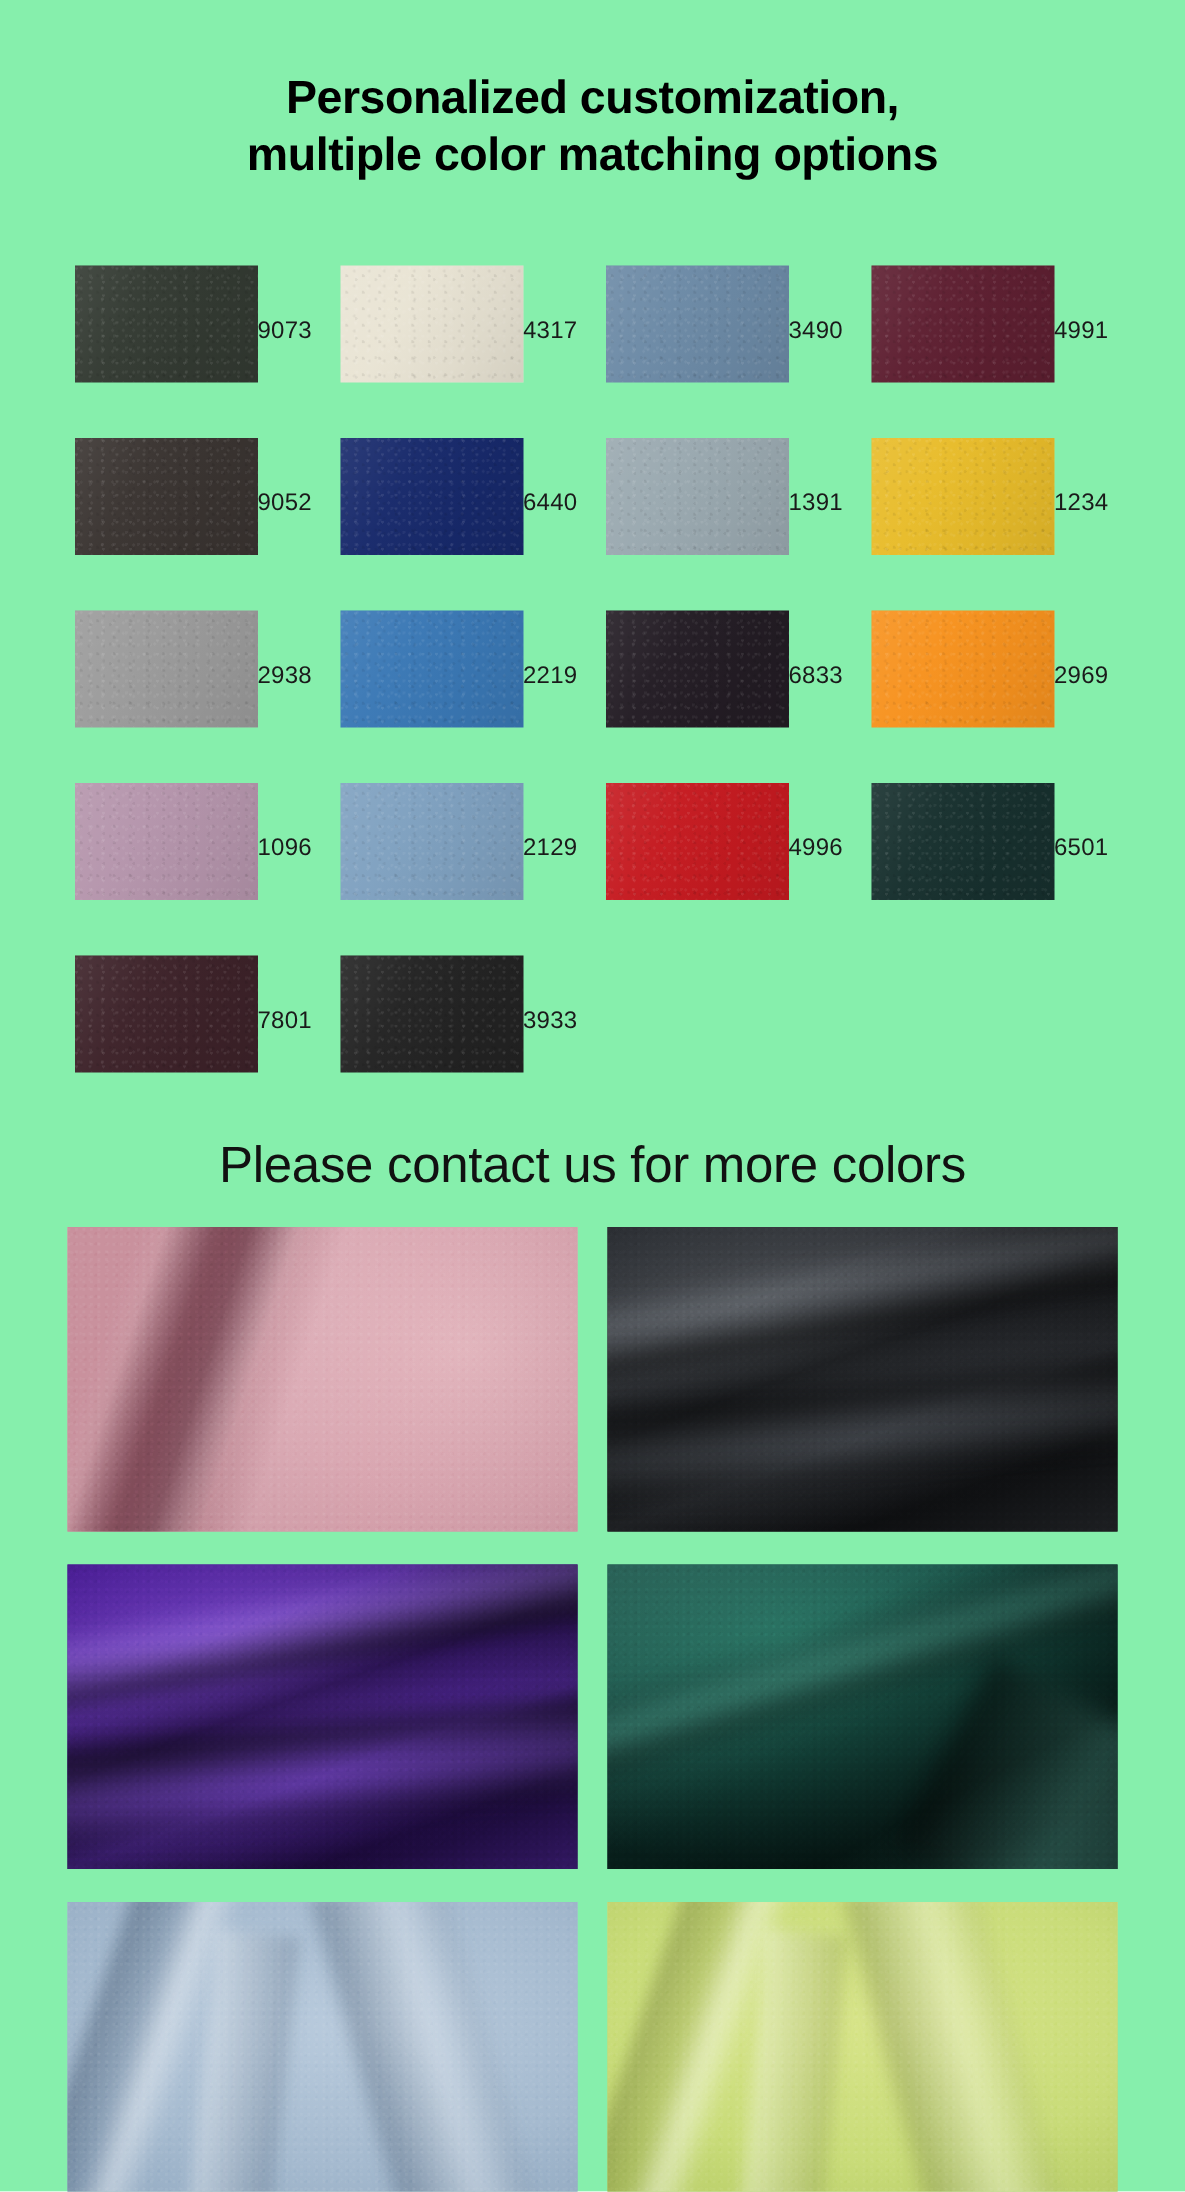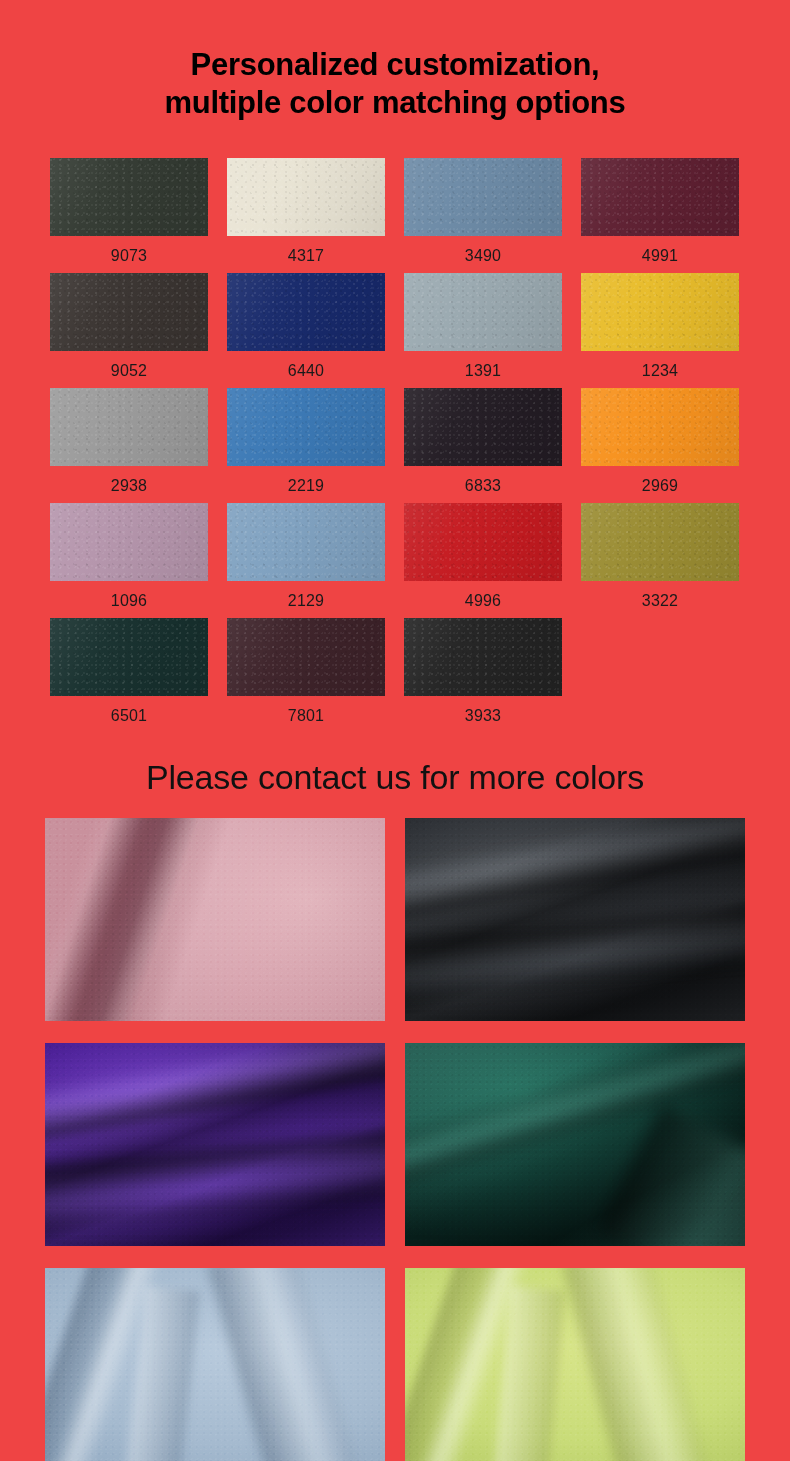--- a/index.html
+++ b/index.html
@@ -10,21 +10,21 @@
     height: 1461px;
     background: #ffffff;
     font-family: "Liberation Sans", sans-serif;
     overflow: hidden;
   }
 
   .page {
     position: relative;
     width: 790px;
     height: 1461px;
-    background: #ef4444;
+    background: #86efac;
   }
 
   
   .title {
     position: absolute;
     top: 46px;
     left: 0;
     width: 790px;
     text-align: center;
     font-size: 31px;
@@ -57,21 +57,21 @@
     display: grid;
     grid-template-columns: repeat(4, 158px);
     column-gap: 19px;
     row-gap: 0px;
   }
 
   .swatch-cell {
     width: 158px;
     height: 115px;
     display: flex;
-    flex-direction: column;
+    flex-direction: row;
     align-items: center;
   }
 
   .swatch-chip {
     width: 158px;
     height: 78px;
     position: relative;
     overflow: hidden;
   }
 
@@ -435,24 +435,20 @@
       </div>
       <div class="swatch-cell">
         <div class="swatch-chip" style="background-color: rgb(127, 161, 192);"></div>
         <div class="swatch-label">2129</div>
       </div>
       <div class="swatch-cell">
         <div class="swatch-chip" style="background-color: rgb(197, 26, 32);"></div>
         <div class="swatch-label">4996</div>
       </div>
       <div class="swatch-cell">
-        <div class="swatch-chip" style="background-color: rgb(154, 140, 50);"></div>
-        <div class="swatch-label">3322</div>
-      </div>
-      <div class="swatch-cell">
         <div class="swatch-chip" style="background-color: rgb(23, 48, 46);"></div>
         <div class="swatch-label">6501</div>
       </div>
       <div class="swatch-cell">
         <div class="swatch-chip" style="background-color: rgb(61, 34, 41);"></div>
         <div class="swatch-label">7801</div>
       </div>
       <div class="swatch-cell">
         <div class="swatch-chip" style="background-color: rgb(35, 35, 35);"></div>
         <div class="swatch-label">3933</div>

